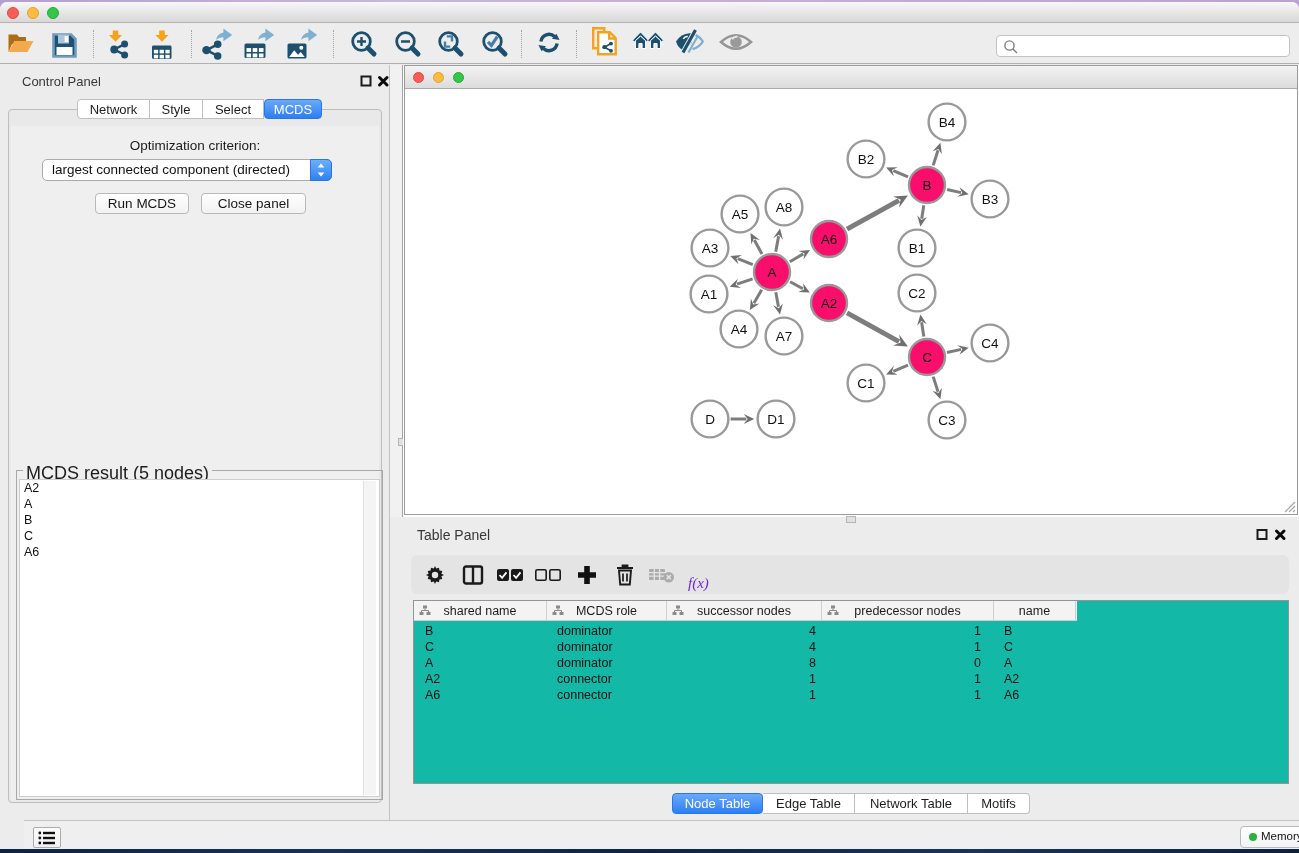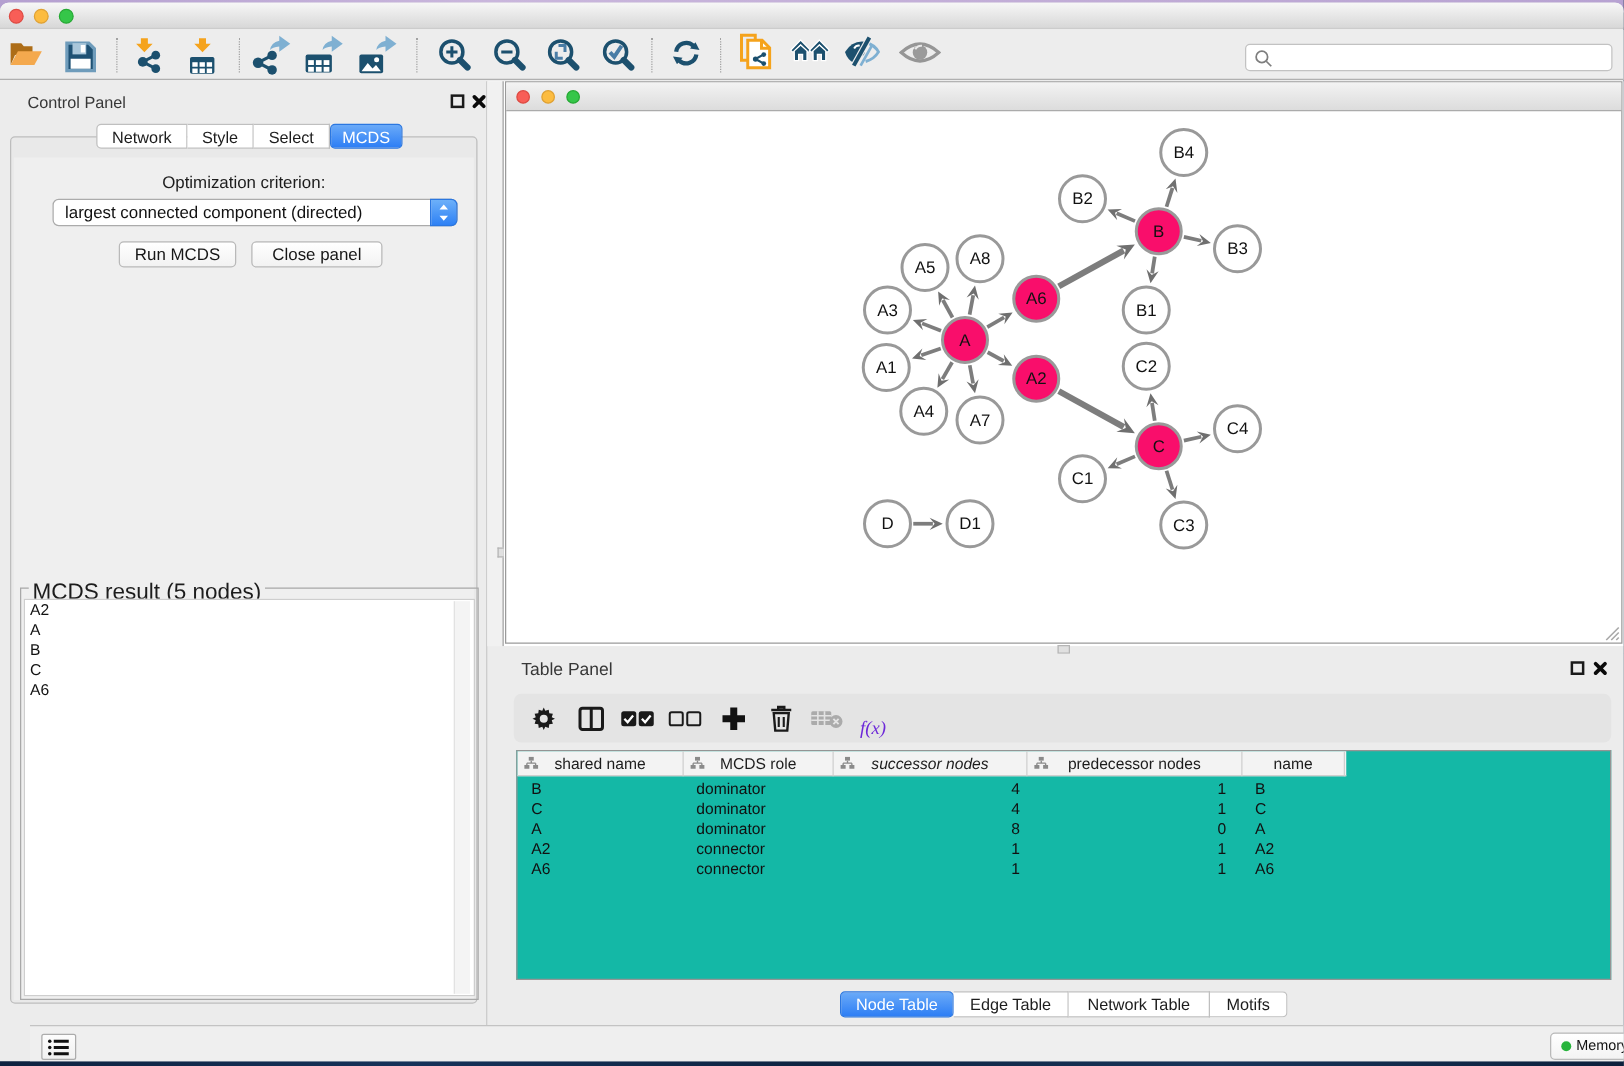--- a/index.html
+++ b/index.html
@@ -38,21 +38,21 @@
 .tabrow { position:absolute; display:flex; height:20px;
   font-size:13px; color:#1d1d1d; }
 .tabrow .tab { background:#fff; border:1px solid #bfbfbf; border-left:none;
   display:flex; align-items:center; justify-content:center; white-space:nowrap; }
 .tabrow .tab:first-child { border-left:1px solid #bfbfbf; border-radius:4px 0 0 4px; }
 .tabrow .tab:last-child { border-radius:0 4px 4px 0; }
 .tabrow .tab.sel { background:linear-gradient(#6aaaf8,#2d7ef5);
   border:1px solid #2b77e0; color:#fff; border-radius:4px; }
 #optlabel { position:absolute; left:0; width:390px; top:73px; text-align:center;
   font-size:13.5px; color:#1c1c1c; }
-#combo { position:absolute; left:42px; top:94px; width:324px; height:22px;
+#combo { position:absolute; left:42px; top:94px; width:290px; height:22px;
   background:#fff; border:1px solid #ababab; border-radius:5px; font-size:13.5px;
   color:#111; line-height:20px; padding-left:9px; }
 #combo .cap { position:absolute; right:-1px; top:-1px; width:22px; height:22px;
   background:linear-gradient(#6db0f9,#2e81f5); border-radius:0 5px 5px 0;
   border:1px solid #2b77e0; }
 .btn { position:absolute; height:21px; background:linear-gradient(#ffffff,#f2f2f2);
   border:1px solid #b9b9b9; border-radius:4px; font-size:13.5px; color:#161616;
   text-align:center; line-height:19px; }
 #fieldset { position:absolute; left:16px; top:405px; width:367px; height:330px;
   border:1px solid #a8a8a8; }
@@ -424,21 +424,21 @@
 <path d="M6 3.5 v2 M2.5 5.5 h7 M2.5 5.5 v1.5 M9.5 5.5 v1.5" stroke="#8a8a8a" stroke-width="1.1" fill="none"></path>
 <rect x="0.5" y="7" width="4" height="3" fill="#8a8a8a"></rect>
 <rect x="7.5" y="7" width="4" height="3" fill="#8a8a8a"></rect>
 </svg>shared name</div>
           <div class="hcell" style="left:133px;width:120px;"><svg class="hico" width="12" height="11" viewBox="0 0 12 11">
 <rect x="4" y="0.5" width="4" height="3" fill="#8a8a8a"></rect>
 <path d="M6 3.5 v2 M2.5 5.5 h7 M2.5 5.5 v1.5 M9.5 5.5 v1.5" stroke="#8a8a8a" stroke-width="1.1" fill="none"></path>
 <rect x="0.5" y="7" width="4" height="3" fill="#8a8a8a"></rect>
 <rect x="7.5" y="7" width="4" height="3" fill="#8a8a8a"></rect>
 </svg>MCDS role</div>
-          <div class="hcell" style="left:253px;width:155px;font-style:italic;"><svg class="hico" width="12" height="11" viewBox="0 0 12 11">
+          <div class="hcell" style="left:253px;width:155px;"><svg class="hico" width="12" height="11" viewBox="0 0 12 11">
 <rect x="4" y="0.5" width="4" height="3" fill="#8a8a8a"></rect>
 <path d="M6 3.5 v2 M2.5 5.5 h7 M2.5 5.5 v1.5 M9.5 5.5 v1.5" stroke="#8a8a8a" stroke-width="1.1" fill="none"></path>
 <rect x="0.5" y="7" width="4" height="3" fill="#8a8a8a"></rect>
 <rect x="7.5" y="7" width="4" height="3" fill="#8a8a8a"></rect>
 </svg>successor nodes</div>
           <div class="hcell" style="left:408px;width:172px;"><svg class="hico" width="12" height="11" viewBox="0 0 12 11">
 <rect x="4" y="0.5" width="4" height="3" fill="#8a8a8a"></rect>
 <path d="M6 3.5 v2 M2.5 5.5 h7 M2.5 5.5 v1.5 M9.5 5.5 v1.5" stroke="#8a8a8a" stroke-width="1.1" fill="none"></path>
 <rect x="0.5" y="7" width="4" height="3" fill="#8a8a8a"></rect>
 <rect x="7.5" y="7" width="4" height="3" fill="#8a8a8a"></rect>

